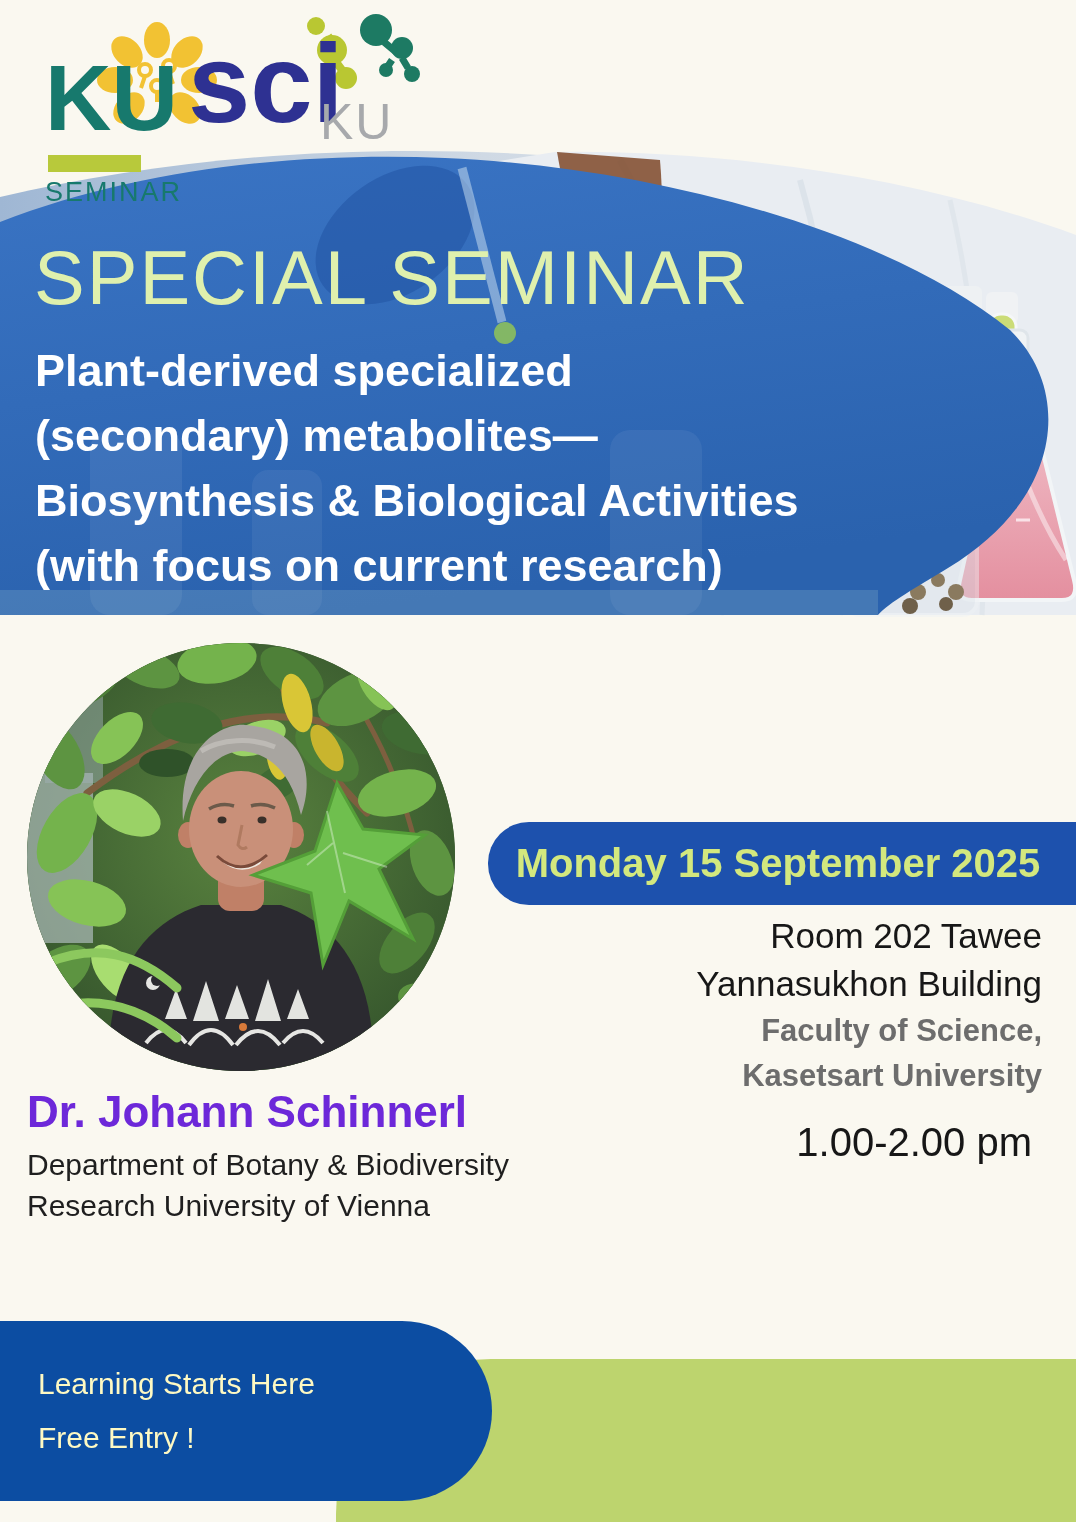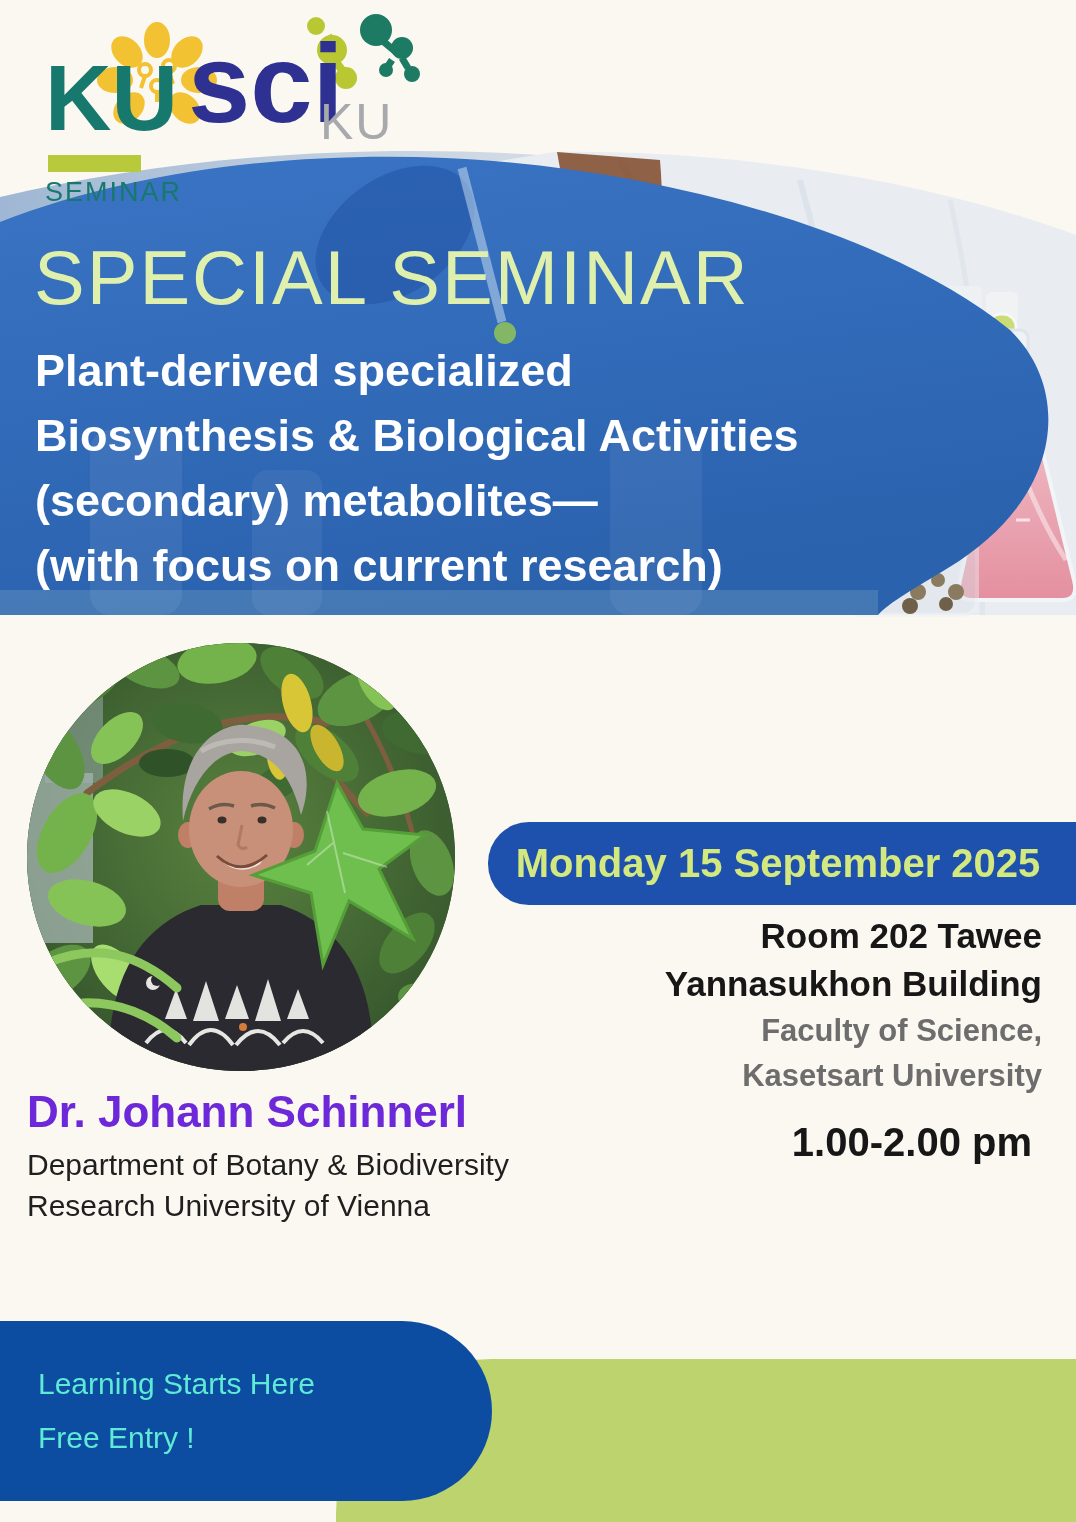--- a/index.html
+++ b/index.html
@@ -30,34 +30,34 @@
   .portrait{position:absolute;left:27px;top:643px;width:428px;height:428px;border-radius:50%;
             overflow:hidden;background:#3c5c31;}
 
   
   .date-pill{position:absolute;left:488px;top:822px;width:588px;height:83px;background:#1d51ad;
              border-radius:41px 0 0 41px;display:flex;align-items:center;justify-content:center;}
   .date-pill span{color:#d3e87e;font-size:40px;font-weight:bold;white-space:nowrap;padding-right:8px;}
 
   
   .venue{position:absolute;right:34px;top:912px;text-align:right;}
-  .venue .v-line{font-size:35px;font-weight:bold;color:#171717;line-height:48px;white-space:nowrap;}
+  .venue .v-line{font-size:35px;font-weight:normal;color:#171717;line-height:48px;white-space:nowrap;}
   .venue .o-line{font-size:31px;font-weight:bold;color:#6d6d6d;line-height:45px;white-space:nowrap;}
-  .venue .time{font-size:40px;font-weight:bold;color:#171717;margin-top:22px;padding-right:10px;white-space:nowrap;}
+  .venue .time{font-size:40px;font-weight:normal;color:#171717;margin-top:22px;padding-right:10px;white-space:nowrap;}
 
   
   .speaker{position:absolute;left:27px;top:1086px;}
   .speaker .name{font-size:44px;font-weight:bold;color:#6d28d9;line-height:52px;white-space:nowrap;}
   .speaker .aff{font-size:30px;color:#1f1f1f;line-height:41px;white-space:nowrap;margin-top:6px;}
 
   
   .footer-green{position:absolute;left:336px;top:1359px;width:740px;height:163px;
                 background:#bdd46e;border-top-left-radius:155px;}
   .footer-pill{position:absolute;left:0px;top:1321px;width:492px;height:180px;background:#0c4da2;
-               border-radius:0 92px 92px 0;color:#5eead4;}
+               border-radius:0 92px 92px 0;color:#fef9c3;}
   .footer-pill .f-line{font-size:30px;line-height:54px;padding-left:38px;white-space:nowrap;}
   .footer-pill .f-wrap{padding-top:36px;}
 </style>
 </head>
 <body>
 
 <div class="poster">
 
   <svg class="header-art" viewBox="0 0 1076 620" aria-hidden="true">
     <defs>
@@ -184,22 +184,22 @@
         <path d="M96,34 L108,44 M114,50 L120,60 M104,52 L100,58" stroke="#1d7a63" stroke-width="7"></path>
       </g>
     </svg>
     <span class="sci-text">sci</span>
     <span class="sci-ku">KU</span>
   </div>
 
   <div class="banner">SPECIAL SEMINAR</div>
   <div class="talk-title">
     <div class="tline">Plant-derived specialized</div>
+    <div class="tline">(secondary) metabolites—</div>
     <div class="tline">Biosynthesis &amp; Biological Activities</div>
-    <div class="tline">(secondary) metabolites—</div>
     <div class="tline">(with focus on current research)</div>
   </div>
 
   <div class="portrait">
     <svg width="428" height="428" viewBox="0 0 428 428">
       <defs>
         <radialGradient id="bgGreen" cx="0.5" cy="0.45" r="0.75">
           <stop offset="0" stop-color="#5a833f"></stop>
           <stop offset="1" stop-color="#2c4a28"></stop>
         </radialGradient>

